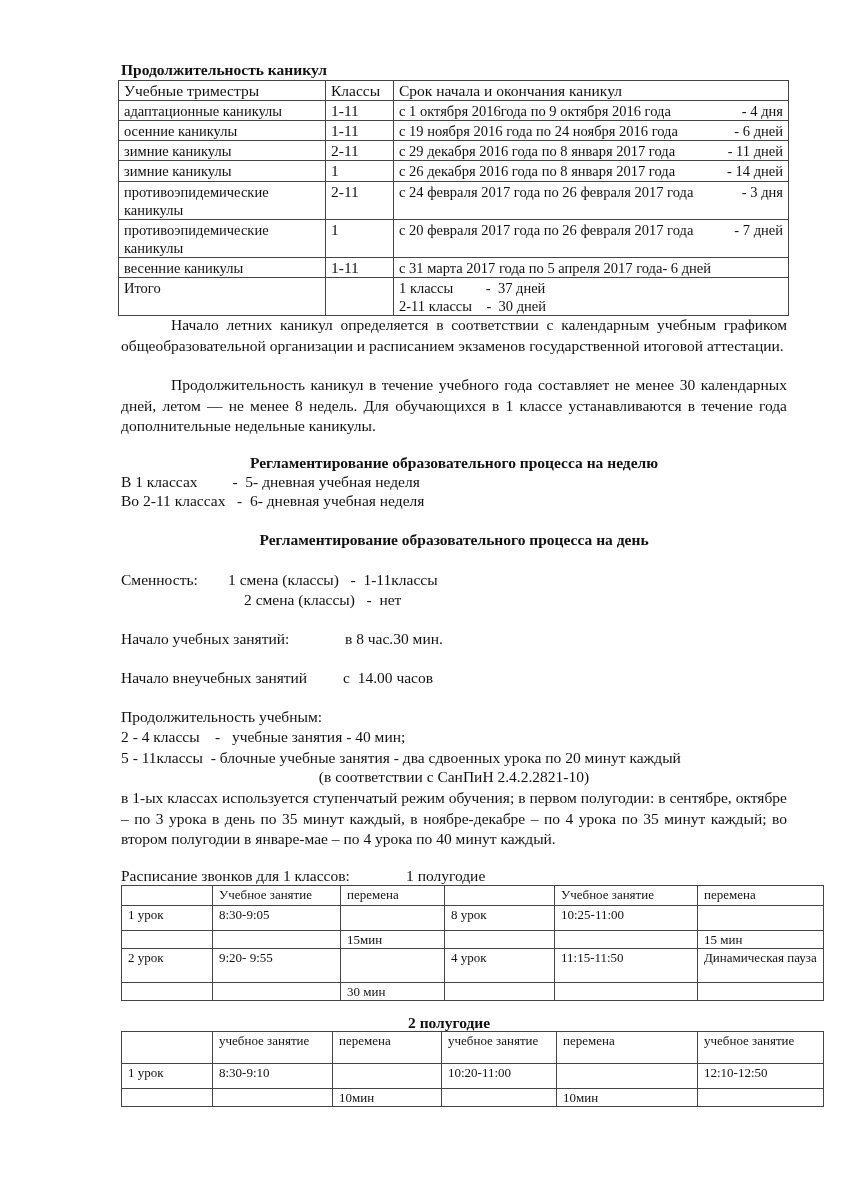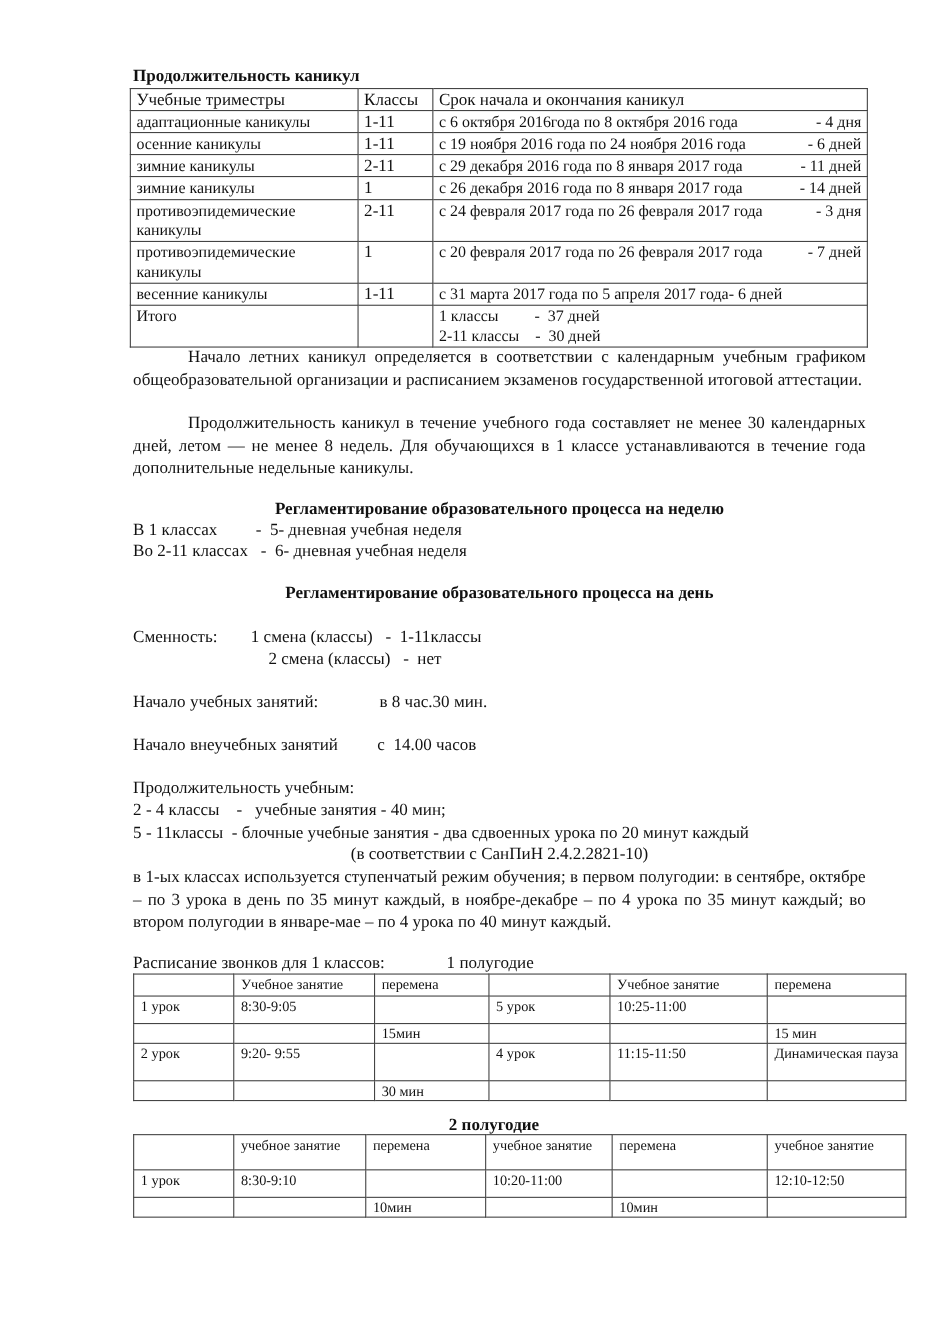--- a/index.html
+++ b/index.html
@@ -29,21 +29,21 @@
     </colgroup>
   <tbody>
       <tr style="height:20px">
     <td class="cls">Учебные триместры</td>
     <td class="cls">Классы</td>
     <td class="cls">Срок начала и окончания каникул</td>
   </tr>
   <tr style="height:20px">
     <td>адаптационные каникулы</td>
     <td class="cls">1-11</td>
-    <td><span>с 6 октября 2016года по 8 октября 2016 года</span><span style="float:right">- 4 дня</span></td>
+    <td><span>с 1 октября 2016года по 9 октября 2016 года</span><span style="float:right">- 4 дня</span></td>
   </tr>
   <tr style="height:20px">
     <td>осенние каникулы</td>
     <td class="cls">1-11</td>
     <td><span>с 19 ноября 2016 года по 24 ноября 2016 года</span><span style="float:right">- 6 дней</span></td>
   </tr>
   <tr style="height:20px">
     <td>зимние каникулы</td>
     <td class="cls">2-11</td>
     <td><span>с 29 декабря 2016 года по 8 января 2017 года</span><span style="float:right">- 11 дней</span></td>
@@ -122,21 +122,21 @@
     <td>Учебное  занятие</td>
     <td>перемена</td>
     <td></td>
     <td>Учебное  занятие</td>
     <td>перемена</td>
   </tr>
   <tr style="height:25px">
     <td>1 урок</td>
     <td>8:30-9:05</td>
     <td></td>
-    <td>5 урок</td>
+    <td>8 урок</td>
     <td>10:25-11:00</td>
     <td></td>
   </tr>
   <tr style="height:17px">
     <td></td>
     <td></td>
     <td>15мин</td>
     <td></td>
     <td></td>
     <td>15 мин</td>

